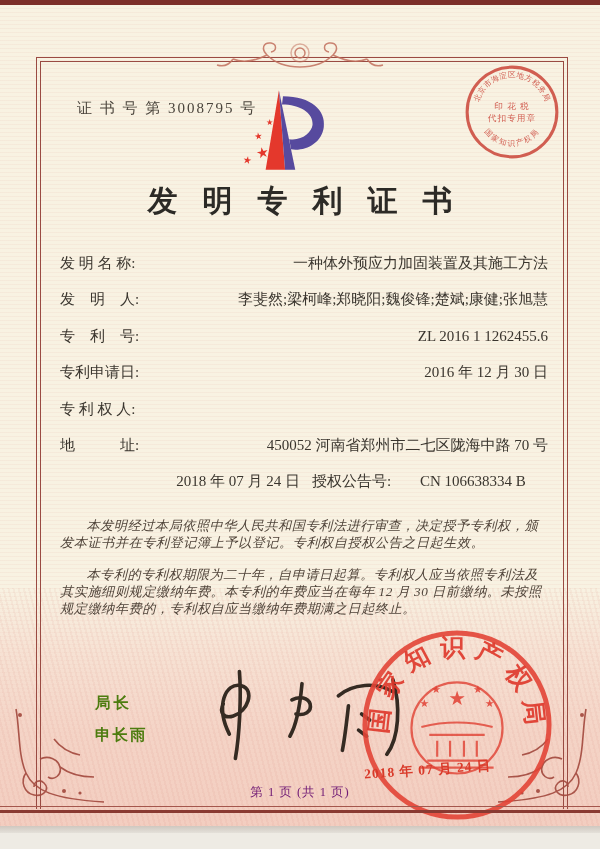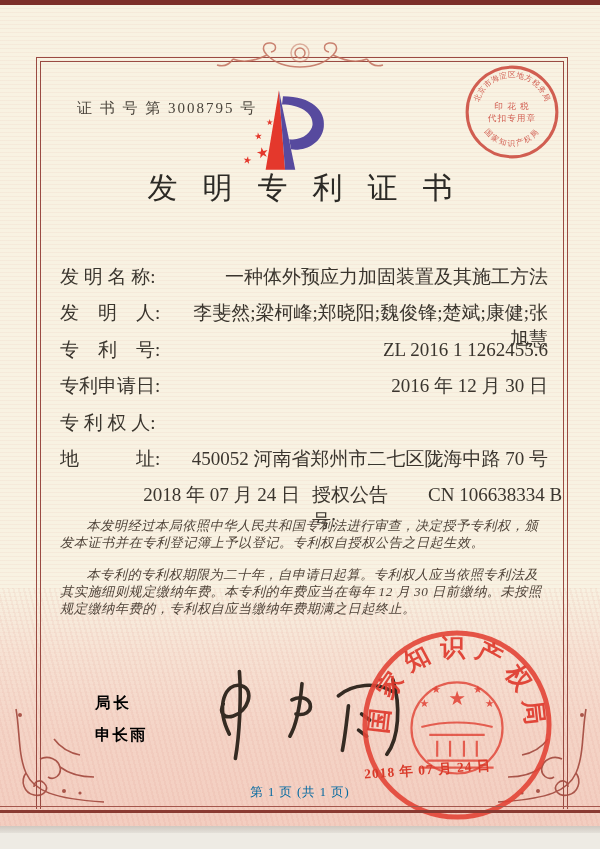--- a/index.html
+++ b/index.html
@@ -31,50 +31,50 @@
   .frame-inner{position:absolute;left:3px;top:3px;right:3px;bottom:0;
     border:1px solid #9a4a42;border-bottom:none;}
 
   .ornament-top{position:absolute;left:205px;top:36px;width:190px;height:36px;}
   .flourish{position:absolute;width:96px;height:106px;}
   .flourish.bl{left:10px;top:703px;}
   .flourish.br{left:496px;top:703px;transform:scaleX(-1);}
 
   .cert-no{position:absolute;left:60px;top:99px;font-size:15px;letter-spacing:2px;color:#4a443c;margin-left:17px;}
   .logo{position:absolute;left:232px;top:86px;width:102px;height:92px;}
-  .title{position:absolute;left:0;right:0;top:168px;text-align:center;
-    font-size:30px;font-weight:400;letter-spacing:25px;text-indent:25px;color:#2c2a26;}
-
-  .fields{position:absolute;left:60px;top:264px;width:488px;font-size:19px;color:#3a352e;}
+  .title{position:absolute;left:0;right:0;top:181px;text-align:center;
+    font-size:30px;font-weight:700;letter-spacing:25px;text-indent:25px;color:#2c2a26;}
+
+  .fields{position:absolute;left:60px;top:253px;width:488px;font-size:15px;color:#3a352e;}
   .field-row{height:36.4px;display:flex;align-items:flex-start;line-height:1.35;}
   .flabel{width:122px;flex:0 0 122px;}
   .fvalue{flex:1;text-align:right;}
   .grant-group1{width:240px;flex:0 0 240px;display:flex;}
   .grant-group1 .flabel{width:122px;flex:0 0 122px;}
   .grant-group2{display:flex;}
   .grant-group2 .flabel{width:92px;flex:0 0 92px;margin-left:12px;}
-  .grant-group2 .fvalue{margin-left:24px;white-space:nowrap;}
+  .grant-group2 .fvalue{margin-left:16px;white-space:nowrap;}
 
   .body-text{position:absolute;left:60px;top:502px;width:488px;
     font-size:13.2px;line-height:17px;letter-spacing:0.5px;color:#50443a;font-style:italic;}
   .body-text p{margin:15px 0 3px 0;text-indent:2em;}
 
-  .signer{position:absolute;left:95px;top:693px;color:#000000;
+  .signer{position:absolute;left:95px;top:693px;color:#4d7c0f;
     font-family:"Liberation Sans","DejaVu Sans",sans-serif;font-weight:bold;}
   .signer .stitle{font-size:15.5px;letter-spacing:3px;}
   .signer .sname{font-size:15.5px;letter-spacing:2px;margin-top:11px;}
   .signature{position:absolute;left:195px;top:665px;width:212px;height:102px;}
 
   .grant-seal{position:absolute;left:358px;top:626px;width:198px;height:198px;}
   .seal-date{position:absolute;left:364px;top:760px;width:160px;
     color:#d93a2a;font-size:13.5px;letter-spacing:1px;transform:rotate(-4deg);font-weight:600;}
   .tax-seal{position:absolute;left:461px;top:61px;width:102px;height:102px;opacity:0.88;}
 
   .footer{position:absolute;left:0;right:0;top:784px;text-align:center;
-    font-size:12.5px;letter-spacing:1px;color:#0369a1;}
+    font-size:12.5px;letter-spacing:1px;color:#701a75;}
 </style>
 </head>
 <body>
 
 <div class="paper-texture"></div>
 <div class="pink-zone"></div>
 <div class="top-strip"></div>
 
 <div class="frame-outer">
   <div class="frame-inner"></div>

